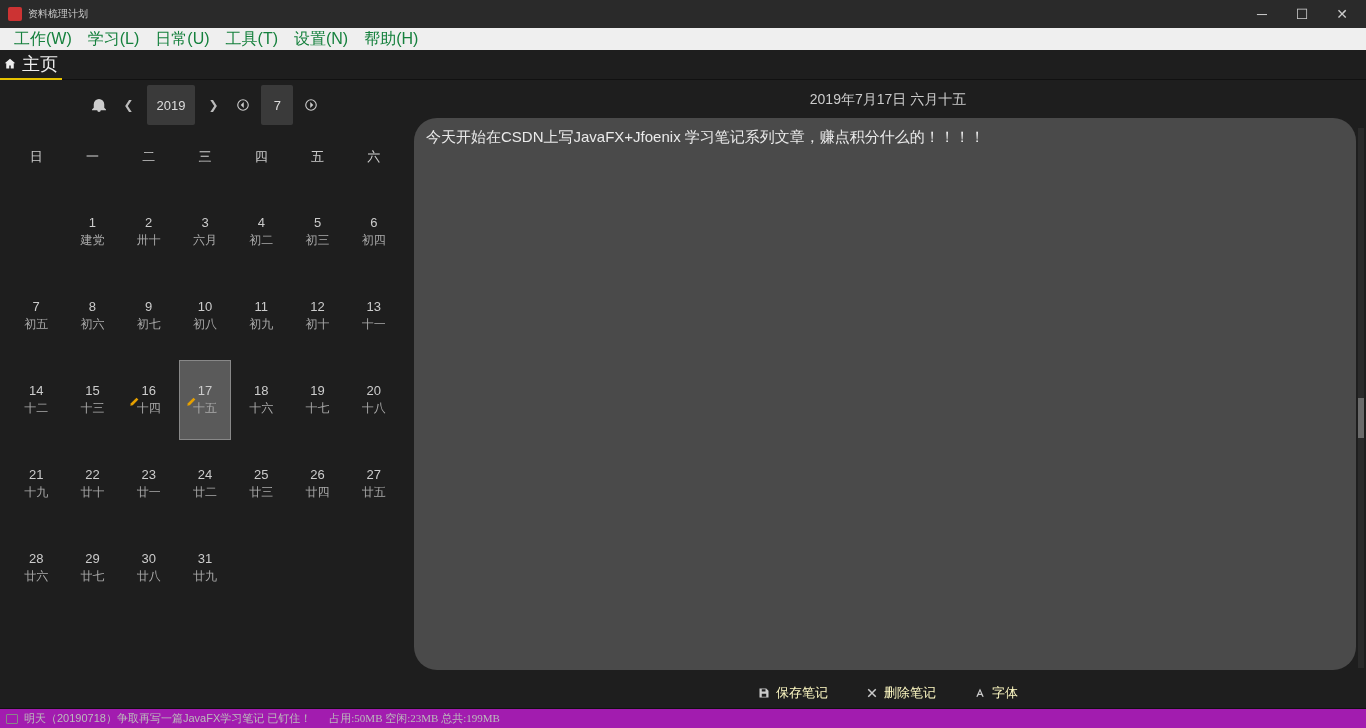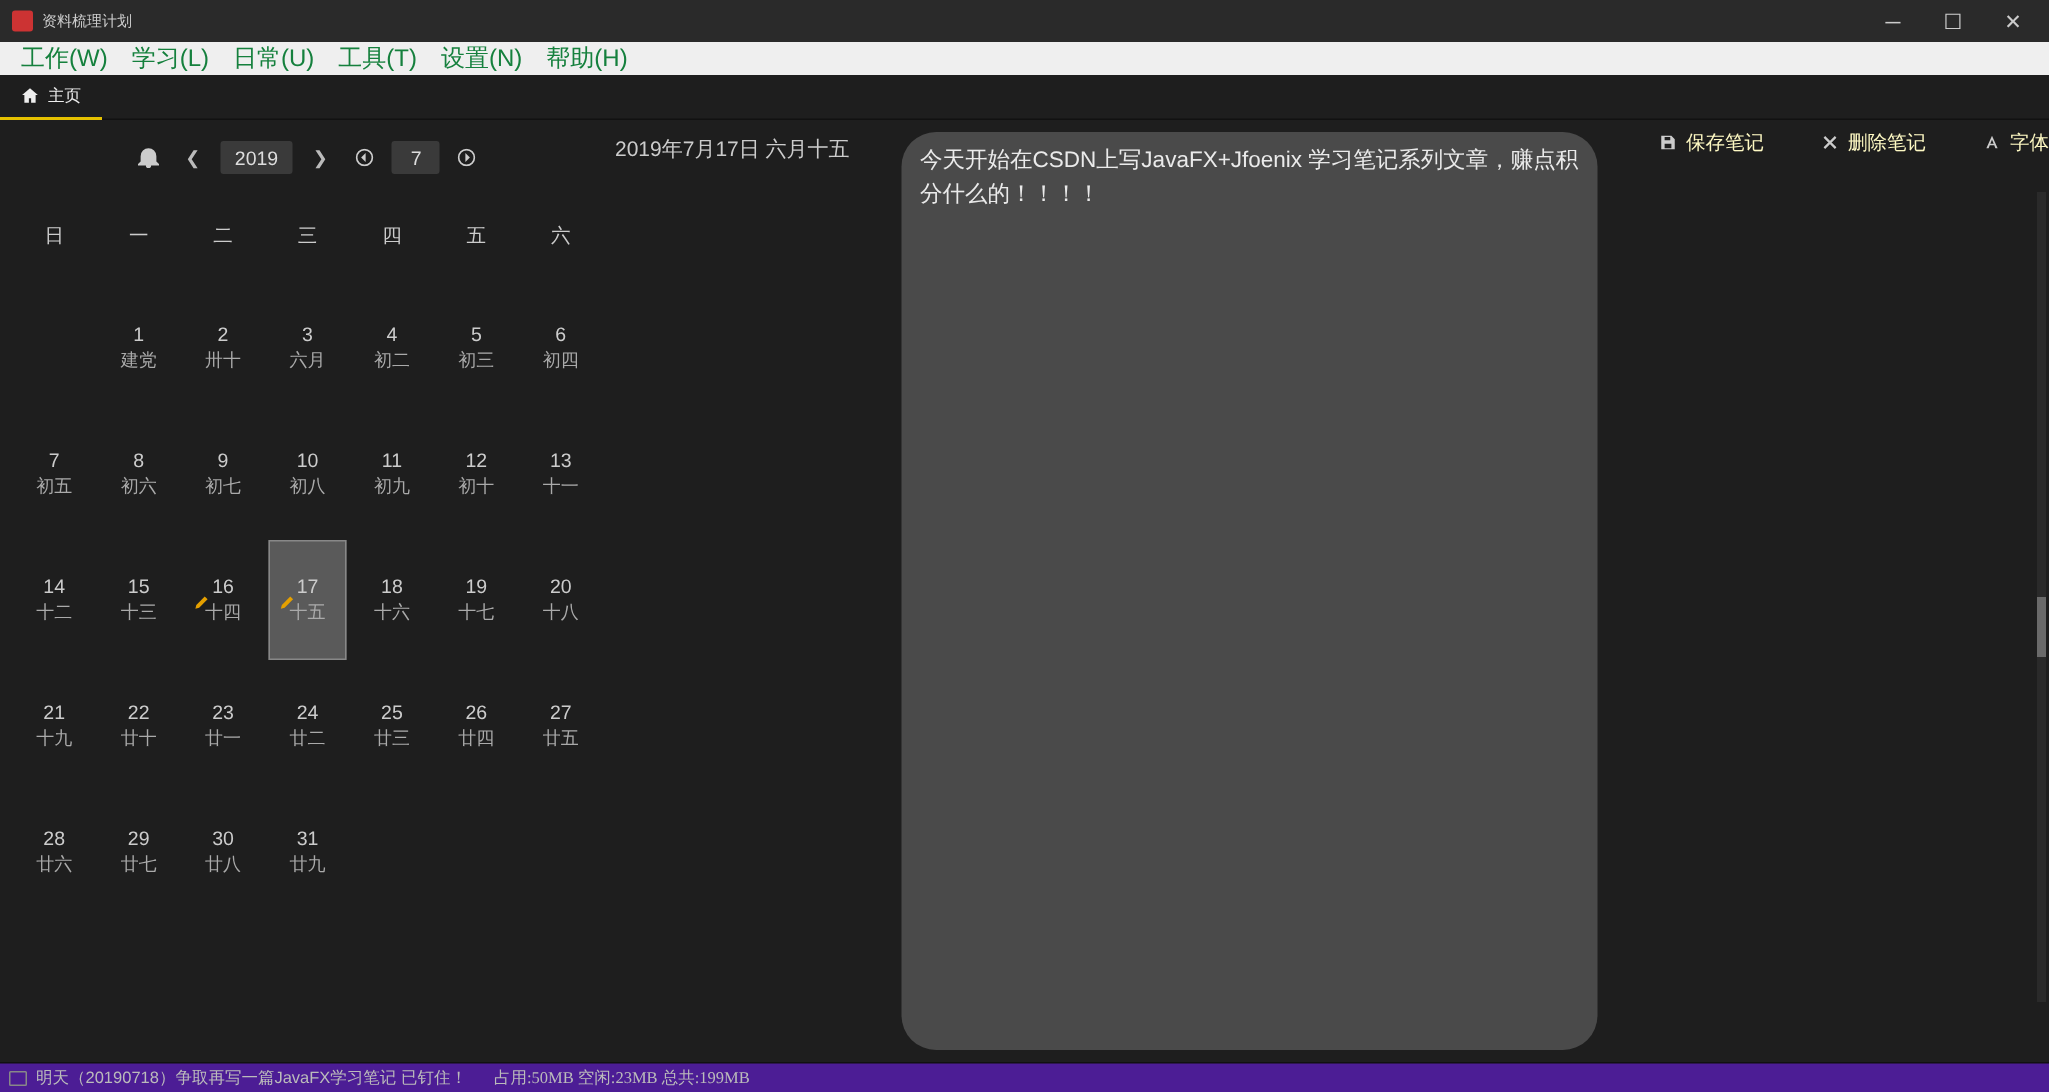--- a/index.html
+++ b/index.html
@@ -8,49 +8,49 @@
 .titlebar { height: 28px; background: #2a2a2a; display: flex; align-items: center; padding: 0 8px; }
 .titlebar-icon { width: 14px; height: 14px; background: #cc3333; border-radius: 2px; margin-right: 6px; }
 .titlebar-title { flex: 1; font-size: 10px; color: #ccc; }
 .win-controls { display: flex; gap: 24px; padding-right: 8px; }
 .win-btn { width: 16px; text-align: center; color: #ccc; cursor: pointer; font-size: 14px; }
 
 .menubar { height: 22px; background: #efefef; display: flex; align-items: center; padding: 0 6px; }
 .menu-item { color: #15803d; font-size: 16px; padding: 0 8px; cursor: pointer; }
 
 .tabbar { height: 30px; background: #1e1e1e; display: flex; align-items: center; border-bottom: 1px solid #111; }
-.tab { height: 30px; display: flex; align-items: center; gap: 6px; padding: 0 14px; color: #eee; font-size: 11px; border-bottom: 2px solid #e5c100; }
+.tab { height: 30px; display: flex; align-items: center; gap: 6px; padding: 0 4px; color: #eee; font-size: 18px; border-bottom: 2px solid #e5c100; }
 .tab svg { width: 12px; height: 12px; fill: #eee; }
 
 .content { display: flex; height: 628px; }
 
 .left-pane { width: 410px; background: #1e1e1e; padding: 10px 8px 0 8px; }
 .cal-header { display: flex; align-items: center; justify-content: center; gap: 6px; height: 30px; margin-bottom: 20px; }
 .nav-btn { width: 24px; height: 22px; background: transparent; color: #bbb; display: flex; align-items: center; justify-content: center; cursor: pointer; font-size: 12px; }
-.nav-val { min-width: 46px; height: 22px; background: #3a3a3a; color: #ddd; display: inline-flex; align-items: center; justify-content: center; border-radius: 2px; font-size: 13px; padding: 0 10px; }
+.nav-val { min-width: 46px; height: 40px; background: #3a3a3a; color: #ddd; display: inline-flex; align-items: center; justify-content: center; border-radius: 2px; font-size: 13px; padding: 0 10px; }
 .cal-header .nav-val.small { min-width: 32px; }
 
 .cal-grid { display: grid; grid-template-columns: repeat(7, 1fr); text-align: center; }
 .dow { font-size: 13px; color: #ccc; padding: 8px 0 24px 0; }
 .day-cell { height: 80px; display: flex; flex-direction: column; align-items: center; justify-content: center; position: relative; cursor: pointer; margin: 2px; }
 .day-cell.selected { background: #5a5a5a; border: 1px solid #888; }
 .day-num { font-size: 13px; color: #ccc; }
 .day-lunar { font-size: 12px; color: #aaa; margin-top: 2px; }
 .note-icon { position: absolute; left: 6px; top: 50%; transform: translateY(-50%); width: 10px; height: 10px; }
 
-.right-pane { flex: 1; display: flex; flex-direction: row; background: #1e1e1e; position: relative; gap: 31px; }
+.right-pane { flex: 1; display: flex; flex-direction: column; background: #1e1e1e; position: relative; }
 .right-header { height: 30px; display: flex; align-items: center; justify-content: center; color: #ccc; font-size: 14px; padding-top: 10px; }
 .editor { flex: 1; background: #4a4a4a; margin: 8px 10px 8px 4px; padding: 8px 12px; color: #eaeaea; font-size: 15px; line-height: 1.5; outline: none; border-radius: 23px; }
 .right-toolbar { height: 30px; display: flex; align-items: center; justify-content: center; gap: 38px; }
 .tb-btn { display: flex; align-items: center; gap: 6px; color: #fef9c3; font-size: 13px; cursor: pointer; }
 .tb-btn svg { width: 12px; height: 12px; fill: #ccc; }
 .vscroll { position: absolute; right: 2px; top: 48px; bottom: 40px; width: 6px; background: #2a2a2a; }
 .vscroll-thumb { position: absolute; left: 0; right: 0; top: 50%; height: 40px; background: #6a6a6a; }
 
-.statusbar { height: 20px; background: #4c1d95; display: flex; align-items: center; padding: 0 6px; font-size: 11px; color: #bbb; gap: 6px; border-top: 1px solid #111; text-align: right; }
+.statusbar { height: 20px; background: #a21caf; display: flex; align-items: center; padding: 0 6px; font-size: 11px; color: #bbb; gap: 6px; border-top: 1px solid #111; text-align: right; }
 .status-icon { width: 12px; height: 10px; border: 1px solid #888; border-radius: 1px; }
 </style>
 </head>
 <body>
 
 <div class="titlebar">
   <div class="titlebar-icon"></div>
   <div class="titlebar-title">资料梳理计划</div>
   <div class="win-controls">
     <div class="win-btn">─</div>

